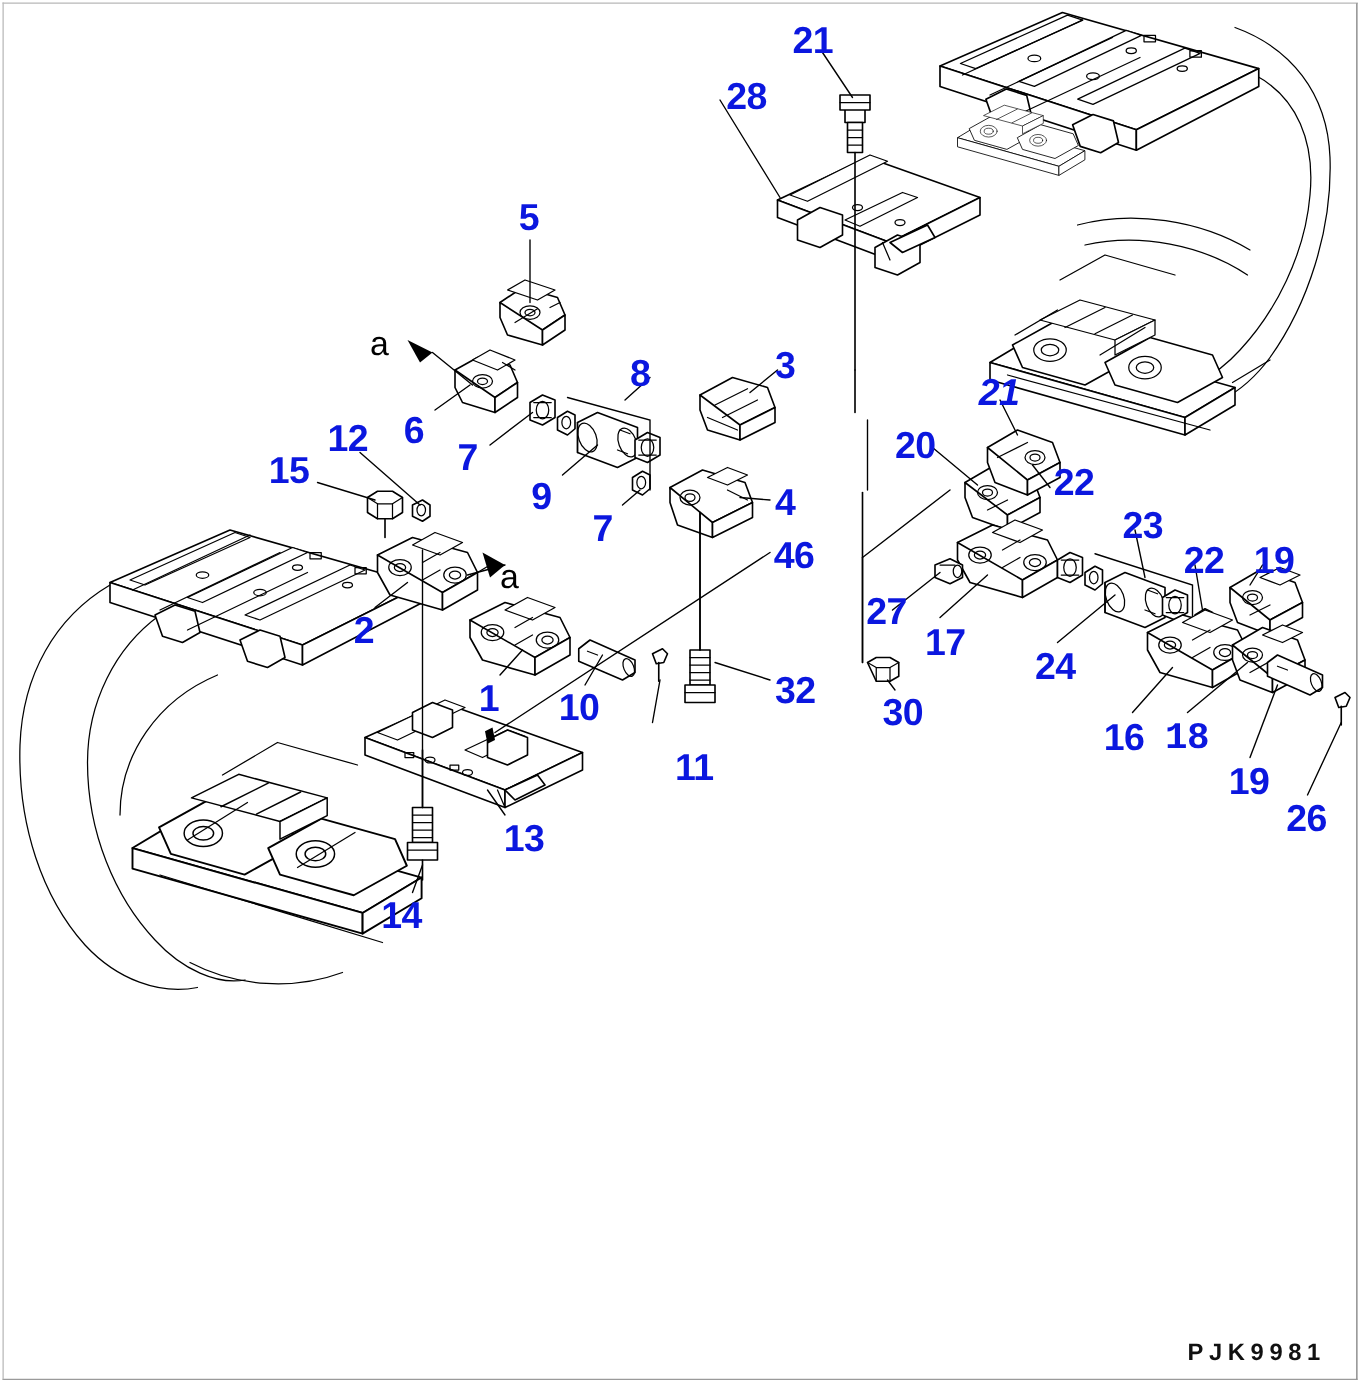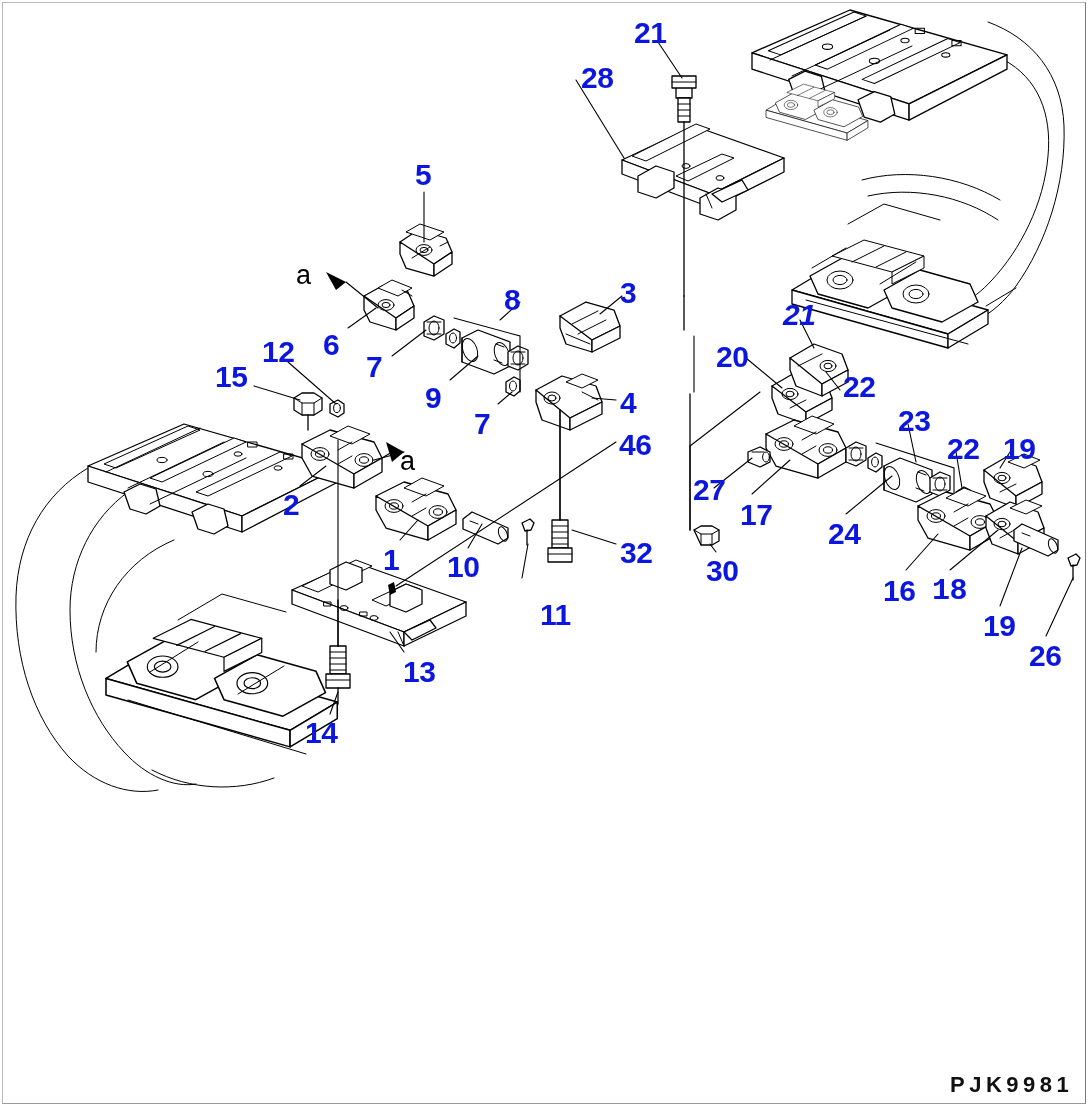--- a/index.html
+++ b/index.html
@@ -40,21 +40,21 @@
     font-family:"Liberation Sans", sans-serif;
     font-weight:normal;
     font-size:27px;
     line-height:1;
     white-space:nowrap;
   }
   #drawing-code{
     position:absolute;
     color:#111111;
     font-family:"Liberation Sans", sans-serif;
-    font-size:22px;
+    font-size:19px;
     font-weight:bold;
     letter-spacing:4.5px;
     white-space:nowrap;
     left:950px;top:1072px;
   }
 </style>
 </head>
 <body>
 
 <div id="page">

